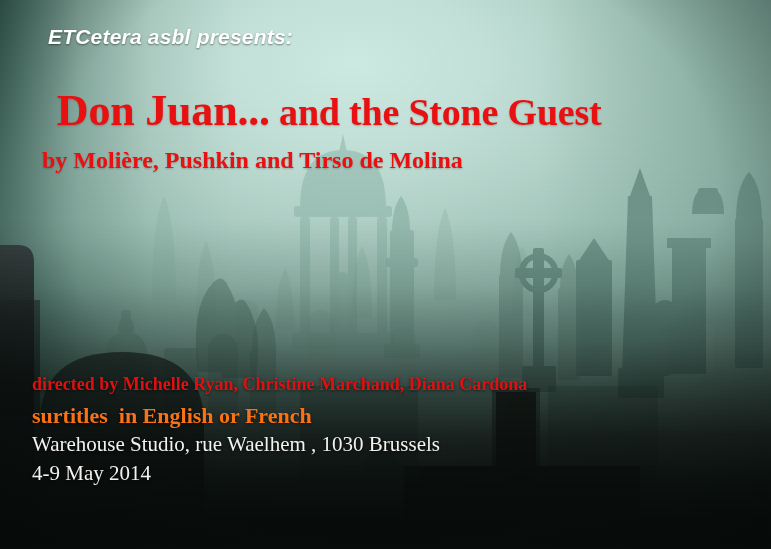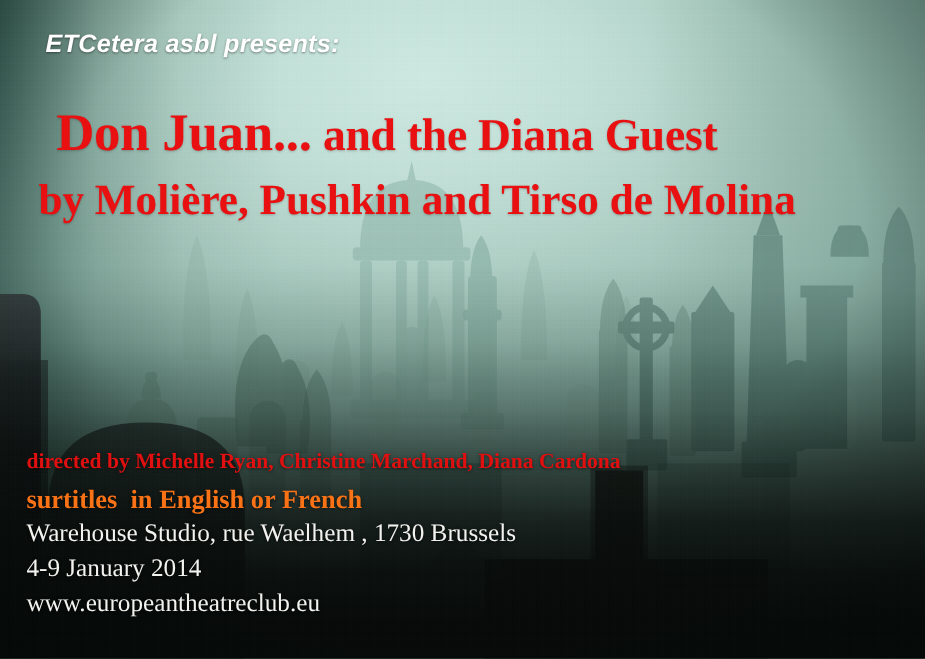--- a/index.html
+++ b/index.html
@@ -70,21 +70,21 @@
         rgba(120,160,148,0.00) 70%);
   }
   #grain {
     opacity: .13;
     background-image:
       repeating-linear-gradient(0deg, rgba(255,255,255,0.05) 0 1px, rgba(0,0,0,0.05) 1px 2px),
       repeating-linear-gradient(90deg, rgba(255,255,255,0.04) 0 1px, rgba(0,0,0,0.04) 1px 2px);
   }
 
   
-  .text-layer { position: absolute; top: 0; left: 0; width: 761px; height: 549px; }
+  .text-layer { position: absolute; top: 0; left: 10px; width: 761px; height: 549px; }
 
   .line { position: absolute; white-space: pre; line-height: 1; }
 
   #presents {
     left: 38px; top: 26px;
     font-family: "Liberation Sans", "DejaVu Sans", sans-serif;
     font-weight: bold;
     font-style: italic;
     font-size: 21px;
     color: #ffffff;
@@ -98,21 +98,21 @@
     color: #e81010;
     letter-spacing: -.2px;
     text-shadow: 0 1px 2px rgba(0,0,0,.22);
   }
   #title .t-main { font-size: 44px; margin-top: 16px; }
   #title .t-rest { font-size: 38px; }
 
   #authors {
     left: 32px; top: 148px;
     font-weight: bold;
-    font-size: 36px;
+    font-size: 24px;
     color: #e81010;
     text-shadow: 0 1px 2px rgba(0,0,0,.22);
   }
 
   #directed {
     left: 22px; top: 375px;
     font-weight: bold;
     font-size: 18px;
     color: #e01010;
     text-shadow: 0 1px 3px rgba(0,0,0,.55);
@@ -276,29 +276,28 @@
   <div class="layer" id="fog-haze"></div>
   <div class="layer" id="ground-dark"></div>
   <div class="layer" id="vignette"></div>
   <div class="layer" id="grain"></div>
 
   <div class="text-layer">
 
     <div class="line" id="presents">ETCetera asbl presents:</div>
 
     <div class="line" id="title">
-      <span class="t-main">Don Juan...</span><span class="t-rest"> and the Diana Guest</span>
+      <span class="t-main">Don Juan...</span><span class="t-rest"> and the Stone Guest</span>
     </div>
 
     <div class="line" id="authors">by Molière, Pushkin and Tirso de Molina</div>
 
     <div class="line" id="directed">directed by Michelle Ryan, Christine Marchand, Diana Cardona</div>
 
     <div class="line" id="surtitles">surtitles  in English or French</div>
 
-    <div class="line" id="venue">Warehouse Studio, rue Waelhem , 1730 Brussels</div>
-
-    <div class="line" id="dates">4-9 January 2014</div>
-
-    <div class="line" id="site">www.europeantheatreclub.eu</div>
+    <div class="line" id="venue">Warehouse Studio, rue Waelhem , 1030 Brussels</div>
+
+    <div class="line" id="dates">4-9 May 2014</div>
+
 
   </div>
 </div>
 
 </body></html>

